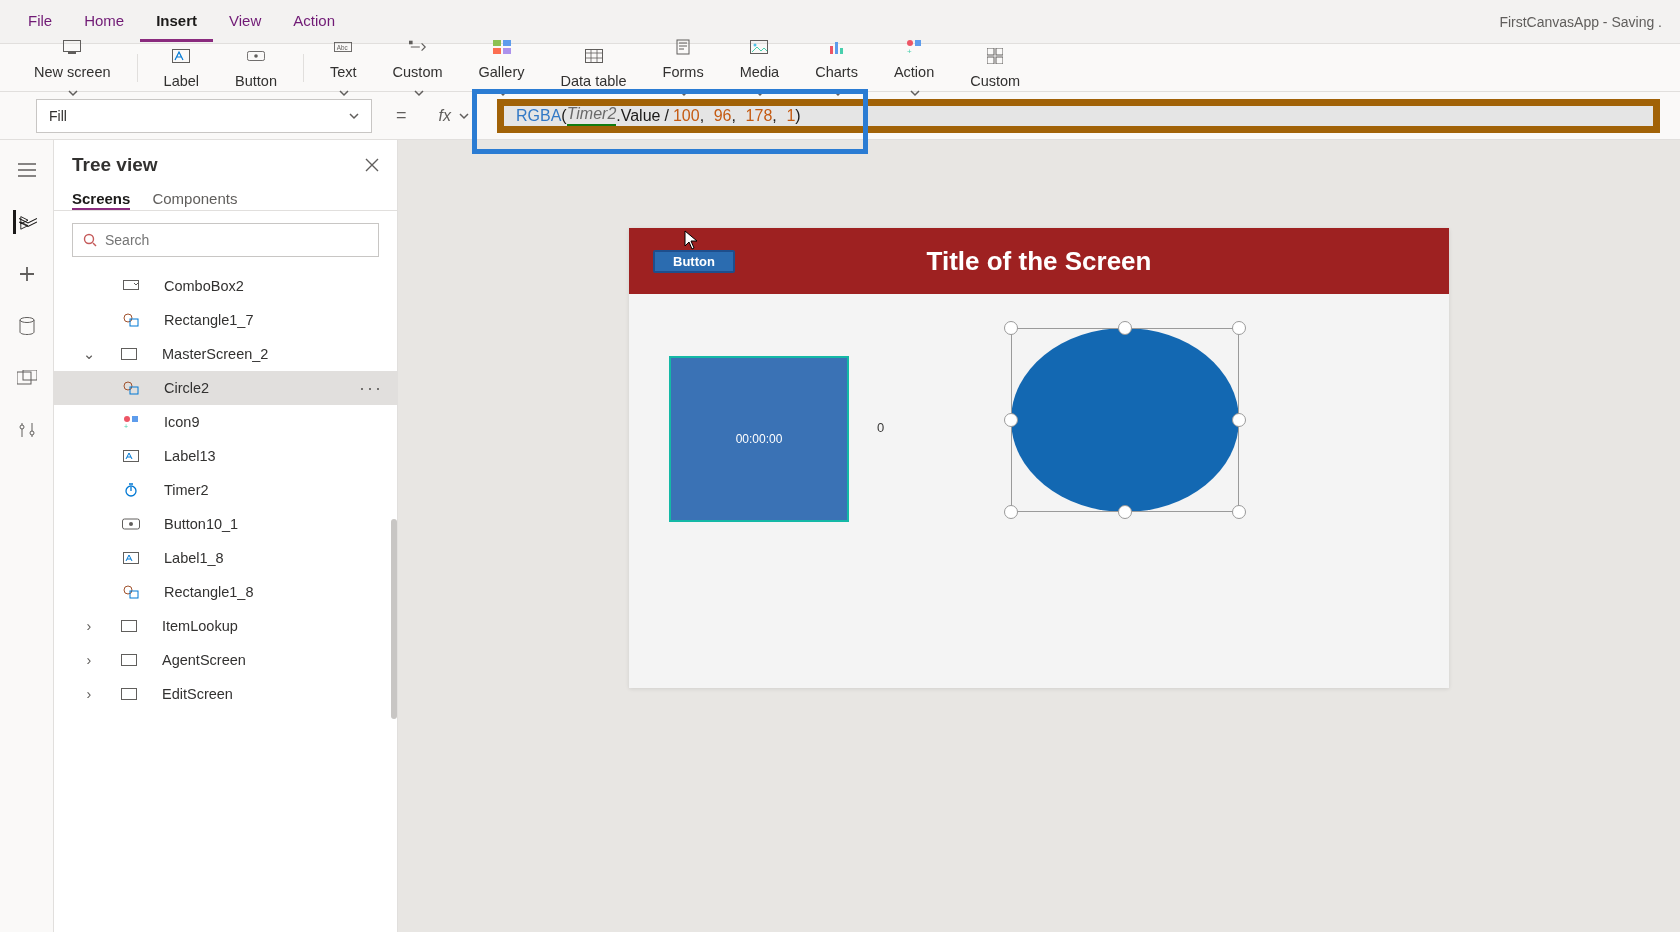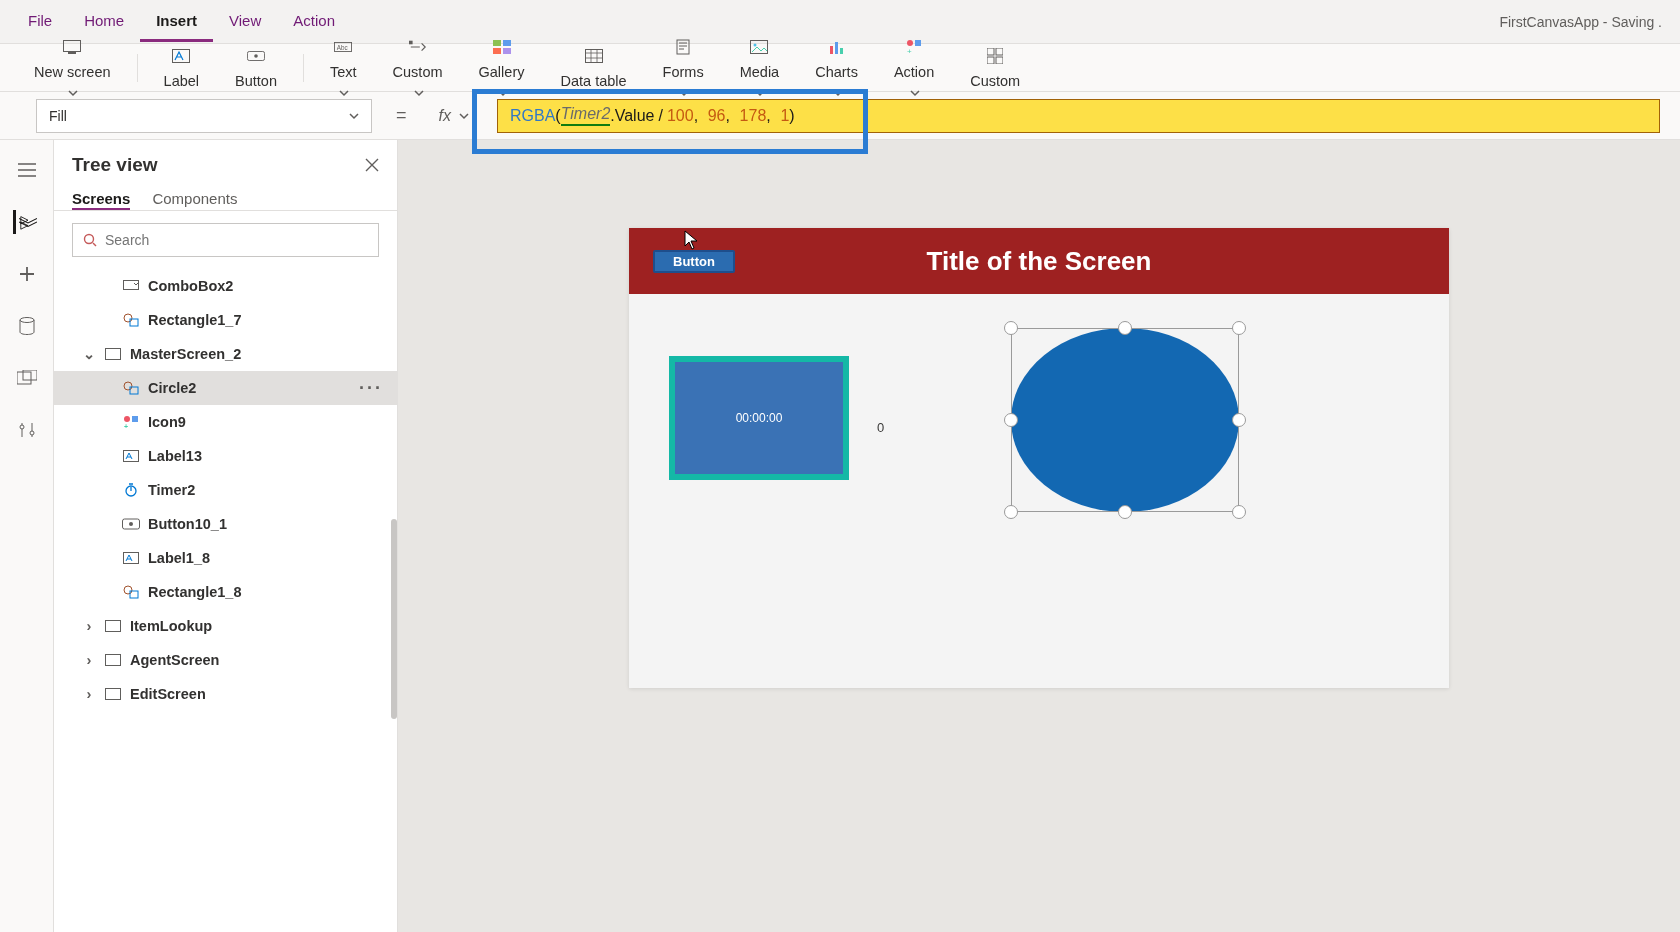--- a/index.html
+++ b/index.html
@@ -17,21 +17,21 @@
 .ribbon-btn { display: flex; align-items: center; gap: 8px; padding: 6px 14px; font-size: 14.5px; color: #323130; cursor: pointer; border-radius: 2px; flex-direction: column; }
 .ribbon-sep { width: 1px; height: 28px; background: #e1dfdd; margin: 0 4px; }
 .ribbon .ic { width: 18px; height: 18px; display: inline-flex; align-items: center; justify-content: center; }
 .chev { width: 10px; height: 10px; margin-left: 2px; }
 
 
 .formula-row { height: 48px; display: flex; align-items: center; padding: 0 20px 0 36px; gap: 20px; border-bottom: 1px solid #e1dfdd; background: #faf9f8; }
 .prop-select { height: 34px; width: 336px; border: 1px solid #c8c6c4; background: #fff; display: flex; align-items: center; padding: 0 12px; justify-content: space-between; font-size: 14px; }
 .eq { font-size: 18px; color: #605e5c; padding: 0 4px; }
 .fx-box { display: flex; align-items: center; gap: 6px; padding: 0 8px; font-style: italic; color: #605e5c; font-size: 16px; }
-.formula-field-wrap { flex: 1; height: 34px; border: 1px solid #a16207; background: #fde047; display: flex; align-items: center; padding: 0 12px; font-family: Consolas, monospace; font-size: 16px; }
+.formula-field-wrap { flex: 1; height: 34px; border: 7px solid #a16207; background: #e5e5e5; display: flex; align-items: center; padding: 0 12px; font-family: Consolas, monospace; font-size: 16px; }
 .formula-highlight { position: absolute; border: 5px solid #2b7cd3; pointer-events: none; left: 472px; top: 89px; width: 396px; height: 65px; z-index: 50; }
 .tok-fn { color: #3178c6; }
 .tok-ref { font-style: italic; color: #6a6a6a; border-bottom: 2px solid #107c10; padding-bottom: 1px; }
 .tok-prop { color: #1b1a19; }
 .tok-op { color: #1b1a19; padding: 0 4px; }
 .tok-num { color: #c55a11; }
 .tok-sep { color: #1b1a19; }
 
 
 .main { display: flex; height: calc(932px - 44px - 48px - 48px); position: relative; }
@@ -49,35 +49,35 @@
 .treetabs { display: flex; gap: 22px; padding: 10px 18px 0 18px; border-bottom: 1px solid #e1dfdd; }
 .treetab { font-size: 15px; padding-bottom: 1px; color: #605e5c; cursor: pointer; border-bottom: 2px solid transparent; }
 .treetab.active { color: #1b1a19; border-bottom-color: #8a2b7e; font-weight: 600; }
 .treesearch-wrap { padding: 12px 18px; }
 .treesearch { width: 100%; height: 34px; border: 1px solid #c8c6c4; display: flex; align-items: center; gap: 8px; padding: 0 10px; }
 .treesearch input { border: none; outline: none; flex: 1; font-size: 14px; background: transparent; }
 .treelist { flex: 1; overflow-y: auto; position: relative; }
 .treelist::-webkit-scrollbar { width: 6px; }
 .treelist::-webkit-scrollbar-thumb { background: #c8c6c4; border-radius: 3px; }
 .tree-scroll-indicator { position:absolute; right:0; top:250px; width:6px; height:200px; background:#c8c6c4; border-radius:3px; }
-.tnode { display: flex; align-items: center; gap: 8px; padding: 8px 8px; font-size: 14.5px; cursor: pointer; position: relative; font-weight: bold; }
+.tnode { display: flex; align-items: center; gap: 24px; padding: 8px 8px; font-size: 14.5px; cursor: pointer; position: relative; }
 .tnode.selected { background: #e1dfdd; }
 .tnode .exp { width: 14px; text-align: center; color: #605e5c; }
 .tnode .tic { width: 18px; height: 18px; display:inline-flex; align-items:center; justify-content:center; }
 .tnode .more { position:absolute; right:14px; font-size:18px; letter-spacing:2px; color:#605e5c; }
 .ind2 { padding-left: 68px; }
 .ind0 { padding-left: 28px; }
 
 
 .canvas-wrap { flex: 1; background: #e8e6e3; display: flex; justify-content: center; padding-top: 88px; position: relative; }
 .canvas-screen { width: 820px; height: 460px; background: #f4f4f4; box-shadow: 0 1px 4px rgba(0,0,0,.1); position: relative; }
 .screen-header { height: 66px; background: #9e2121; display: flex; align-items: center; justify-content: center; position: relative; }
 .screen-title { color: #fff; font-size: 26px; font-weight: 700; }
 .screen-btn { position: absolute; left: 24px; top: 22px; background: #2b6cb0; color: #fff; border: 2px solid #1e4e8c; padding: 2px 18px; font-size: 13px; font-weight: 600; border-radius: 2px; }
-.timer-box { position: absolute; left: 40px; top: 128px; width: 180px; height: 124px; background: #3a72b5; border: 6px solid #14b8a6; display:flex; align-items:center; justify-content:center; color:#fff; font-size:12px; }
+.timer-box { position: absolute; left: 40px; top: 128px; width: 180px; height: 166px; background: #3a72b5; border: 2px solid #14b8a6; display:flex; align-items:center; justify-content:center; color:#fff; font-size:12px; }
 .zero-label { position:absolute; left: 248px; top: 192px; font-size: 13px; color:#3b3a39; }
 .circle-sel { position:absolute; left: 382px; top: 100px; width: 228px; height: 184px; }
 .circle-sel .selbox { position:absolute; inset:0; border:1px solid #9a9a9a; }
 .circle-sel .oval { position:absolute; inset:0; background:#1368b2; border-radius:50%; }
 .handle { position:absolute; width:14px; height:14px; background:#fff; border:1px solid #9a9a9a; border-radius:50%; }
 .h-tl{top:-7px;left:-7px}.h-tm{top:-7px;left:calc(50% - 7px)}.h-tr{top:-7px;right:-7px}
 .h-ml{top:calc(50% - 7px);left:-7px}.h-mr{top:calc(50% - 7px);right:-7px}
 .h-bl{bottom:-7px;left:-7px}.h-bm{bottom:-7px;left:calc(50% - 7px)}.h-br{bottom:-7px;right:-7px}
 
 

